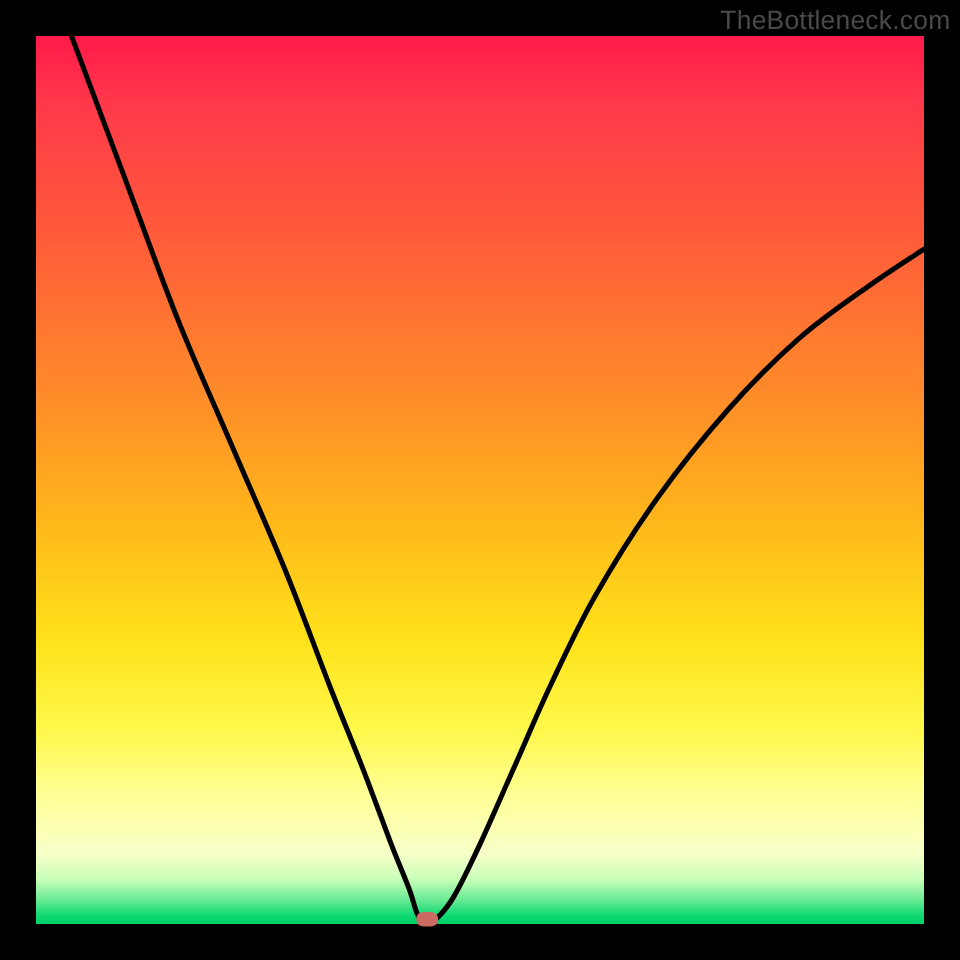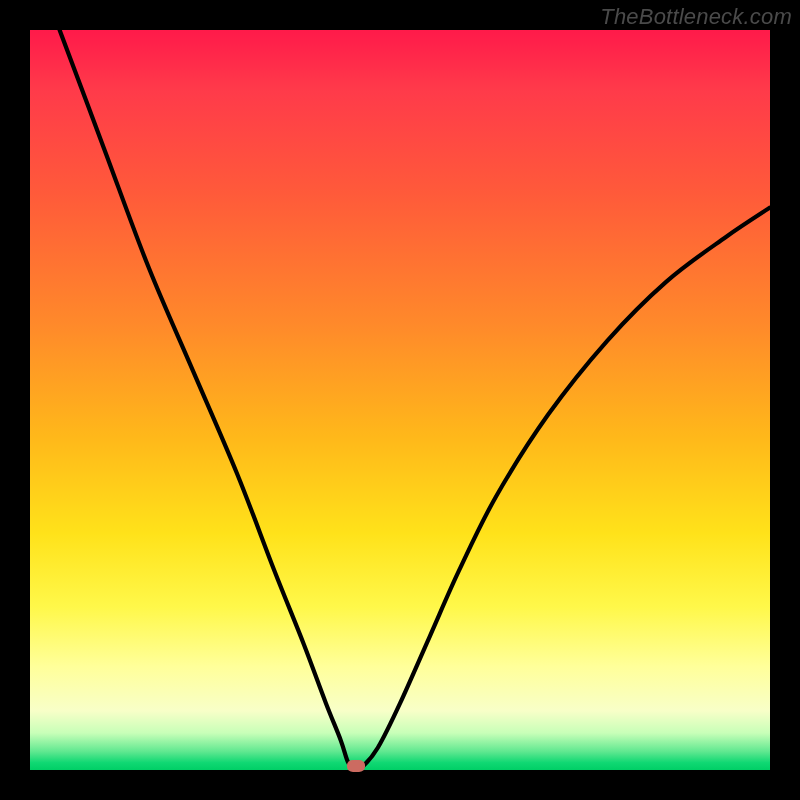--- a/index.html
+++ b/index.html
@@ -9,21 +9,20 @@
     height: 800px;
     overflow: hidden;
     background: #000;
     font-family: Arial, Helvetica, sans-serif;
   }
   .frame {
     position: relative;
     width: 800px;
     height: 800px;
     background: #000;
-    font-style: italic;
   }
   .plot {
     position: absolute;
     left: 30px;
     top: 30px;
     width: 740px;
     height: 740px;
     
     background: linear-gradient(to bottom,
       #ff1a4a 0%,

